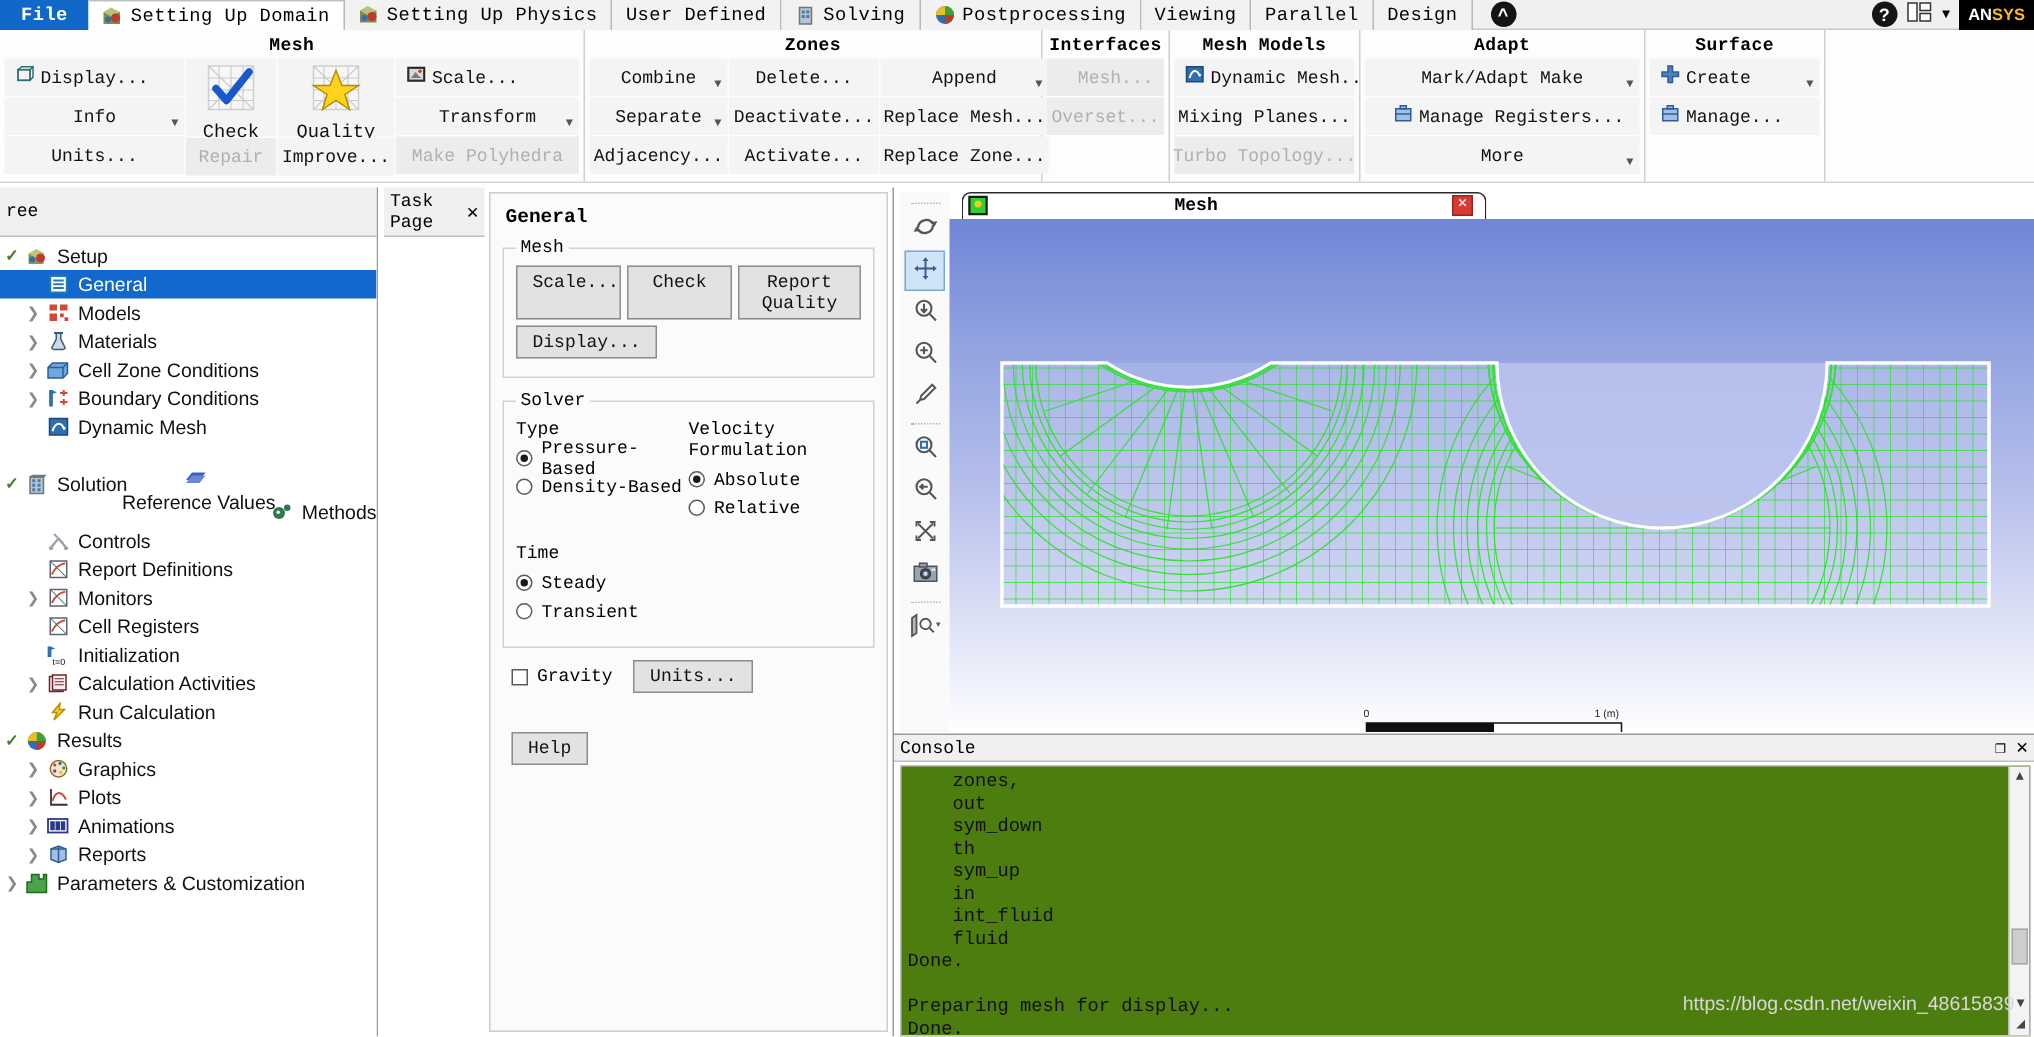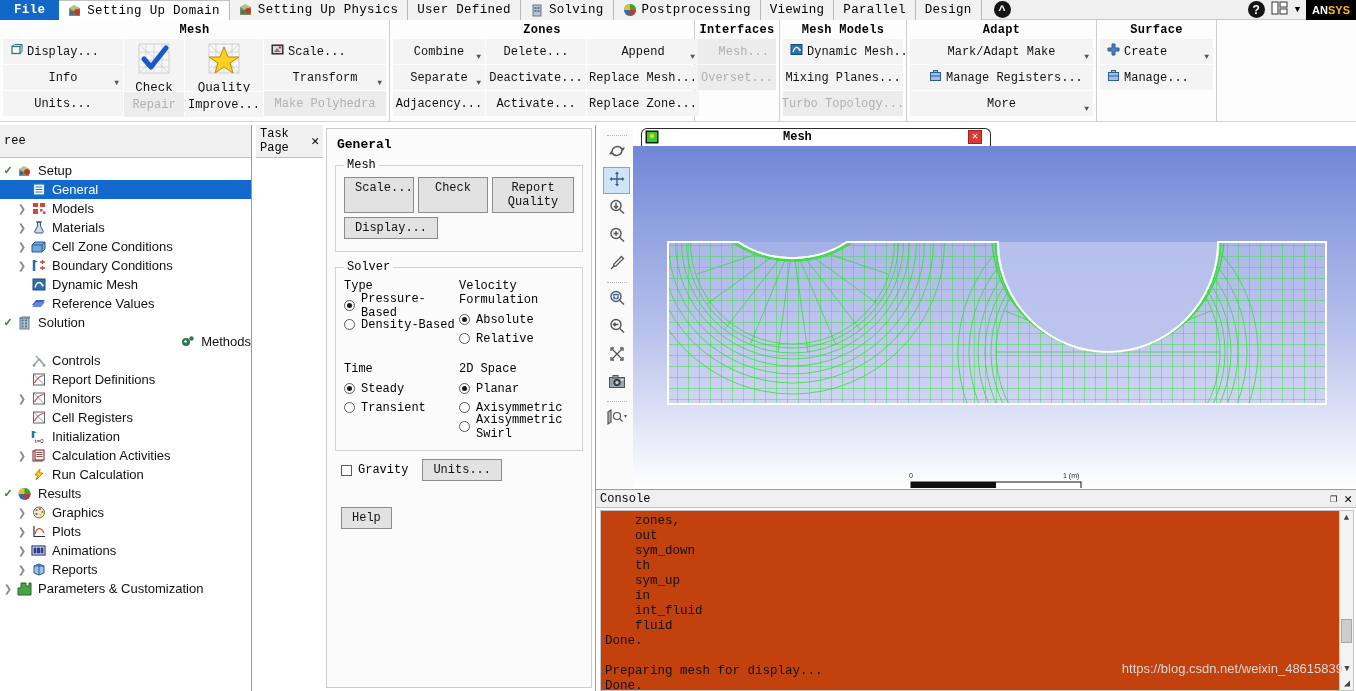--- a/index.html
+++ b/index.html
@@ -166,21 +166,21 @@
     display:flex; flex-direction:column;
   }
   .console-head {
     height:18px; background:#f0f0f0; border-bottom:1px solid #bfbfbf;
     display:flex; align-items:center; padding:0 4px; font-size:12px;
     font-family:"Liberation Mono", monospace;
   }
   .console-head .spacer { flex:1; }
   .console-body {
     flex:1; position:relative; border:1px solid #c4c4c4; margin:2px 2px 0 4px;
-    overflow:hidden; background:#c2410c;
+    overflow:hidden; background:#4d7c0f;
   }
   .console-text {
     padding:3px 0 0 4px; font-family:"Liberation Mono", monospace; font-size:12.5px;
     line-height:15px; white-space:pre; color:#111;
   }
   .console-sb {
     position:absolute; right:0; top:0; width:14px; height:100%;
     background:#f3f3f3; border-left:1px solid #cfcfcf;
   }
   .sb-arrow { height:14px; display:flex;align-items:center;justify-content:center;font-size:9px;color:#444; }
@@ -583,21 +583,21 @@
           <span class="tw">&nbsp;</span>
           <span class="ticon">
             <svg width="14" height="13" viewBox="0 0 14 13">
               <rect x="1" y="1" width="12" height="11" fill="#2f6fb0" stroke="#1a4a7a"></rect>
               <path d="M3 9.5 C5 3, 9 3, 11 8.5" stroke="#fff" stroke-width="1.4" fill="none"></path>
               <polygon points="11,8.5 9.4,7.2 12,6.6" fill="#fff"></polygon>
             </svg>
           </span>
           <span class="tlabel">Dynamic Mesh</span>
         </div>
-        <div class="tnode" style="padding-left: 14px;">
+        <div class="tnode" style="padding-left: 14px; flex-direction: column;">
           <span class="tw">&nbsp;</span>
           <span class="ticon">
             <svg width="15" height="13" viewBox="0 0 15 13">
               <polygon points="1,8 5,3 14,3 10,8" fill="#3a5fc0"></polygon>
               <polygon points="1,10 5,5 14,5 10,10" fill="#6b86d8"></polygon>
             </svg>
           </span>
           <span class="tlabel">Reference Values</span>
         </div>
         <div class="tnode" style="padding-left: 0px;">
@@ -824,35 +824,20 @@
         <div class="cols2" style="margin-top:14px;">
           <div>
             <div class="sublabel">Time</div>
             <div class="radio-row">
               <span class="radio on"></span>
               <span>Steady</span>
             </div>
             <div class="radio-row">
               <span class="radio"></span>
               <span>Transient</span>
-            </div>
-          </div>
-          <div>
-            <div class="sublabel">2D Space</div>
-            <div class="radio-row">
-              <span class="radio on"></span>
-              <span>Planar</span>
-            </div>
-            <div class="radio-row">
-              <span class="radio"></span>
-              <span>Axisymmetric</span>
-            </div>
-            <div class="radio-row">
-              <span class="radio"></span>
-              <span>Axisymmetric Swirl</span>
             </div>
           </div>
         </div>
       </fieldset>
 
       <div style="display:flex;align-items:center;gap:14px;margin:8px 0 0 6px;">
         <div class="check-row">
           <span class="cbox"></span>
           <span>Gravity</span>
         </div>

